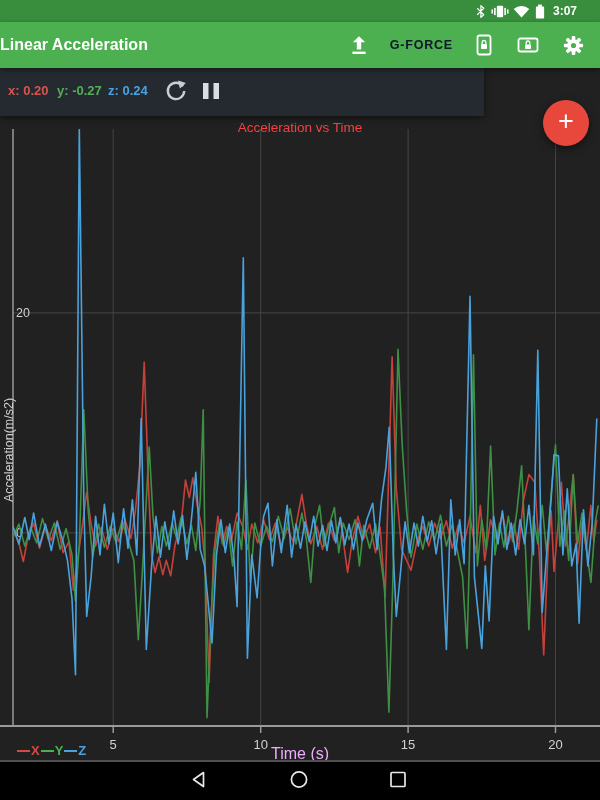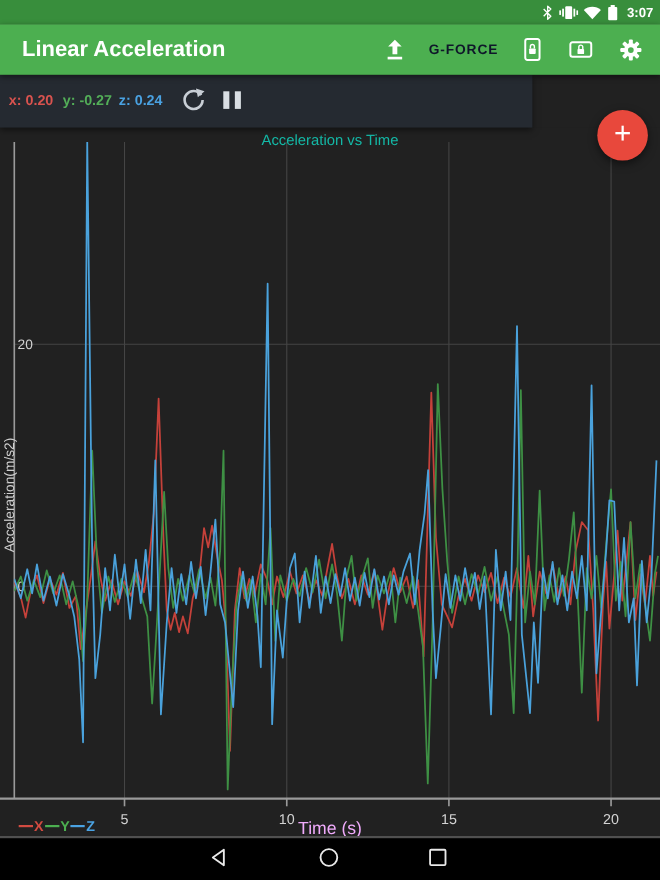--- a/index.html
+++ b/index.html
@@ -1,28 +1,28 @@
 <!DOCTYPE html>
 <html><head>
 <meta charset="utf-8">
 <style>
   html,body{margin:0;padding:0;background:#000;}
   .screen{position:relative;width:600px;height:800px;overflow:hidden;
     font-family:"Liberation Sans",sans-serif;background:#212121;}
 
   
   .status-bar{position:absolute;left:0;top:0;width:600px;height:22px;background:#388e3c;
-    display:flex;align-items:center;justify-content:flex-end;padding-right:6px;box-sizing:border-box;gap:4px;}
+    display:flex;align-items:center;justify-content:flex-end;padding-right:23px;box-sizing:border-box;gap:4px;}
   .status-bar svg{display:block;}
   .status-time{color:#fff;font-size:12px;font-weight:bold;margin-left:3px;}
 
   
   .app-bar{position:absolute;left:0;top:22px;width:600px;height:46px;background:#4caf50;
     display:flex;align-items:center;box-shadow:0 2px 5px rgba(0,0,0,.45);z-index:5;}
-  .app-title{color:#fff;font-size:20px;font-weight:bold;margin-left:20px;flex:1;}
+  .app-title{color:#fff;font-size:16px;font-weight:bold;flex:1;}
   .app-actions{display:flex;align-items:center;gap:20px;margin-right:14px;}
   .gforce{color:#0f172a;font-size:12.5px;font-weight:bold;letter-spacing:.8px;cursor:pointer;}
   .icon-btn{display:flex;align-items:center;justify-content:center;cursor:pointer;background:none;border:none;padding:0;}
 
   
   .toolbar{position:absolute;left:0;top:68px;width:484px;height:48px;background:#252a31;
     box-shadow:0 2px 6px rgba(0,0,0,.5);z-index:4;}
   .val{position:absolute;top:15px;font-size:13px;font-weight:bold;}
   .val-x{left:8px;color:#d9534f;}
   .val-y{left:57px;color:#53ae58;}
@@ -33,21 +33,21 @@
 
   
   .fab{position:absolute;left:543px;top:100px;width:46px;height:46px;border-radius:50%;
     background:#e8483c;border:none;z-index:10;cursor:pointer;
     box-shadow:0 3px 8px rgba(0,0,0,.5);color:#fff;font-size:27px;font-weight:300;
     display:flex;align-items:center;justify-content:center;line-height:1;padding:0 0 3px 0;}
 
   
   .chart{position:absolute;left:0;top:116px;width:600px;height:644px;background:#212121;}
   .chart-title{position:absolute;left:50%;top:4px;transform:translateX(-50%);
-    color:#14b8a6;font-size:13.5px;white-space:nowrap;}
+    color:#ef4444;font-size:13.5px;white-space:nowrap;}
   .y-axis-label{position:absolute;left:9px;top:334px;transform:translate(-50%,-50%) rotate(-90deg);
     color:#cfcfcf;font-size:12.5px;white-space:nowrap;}
   .x-axis-label{position:absolute;left:50%;top:629px;transform:translateX(-50%);
     color:#f0abfc;font-size:16px;white-space:nowrap;}
   #plot{position:absolute;left:0;top:0;}
   #legend{position:absolute;left:17px;top:627px;display:flex;align-items:center;}
   .legend-item{display:flex;align-items:center;}
   .legend-dash{width:13px;height:2px;margin-right:1px;}
   .legend-letter{font-size:13px;font-weight:bold;margin-right:1px;}
 

